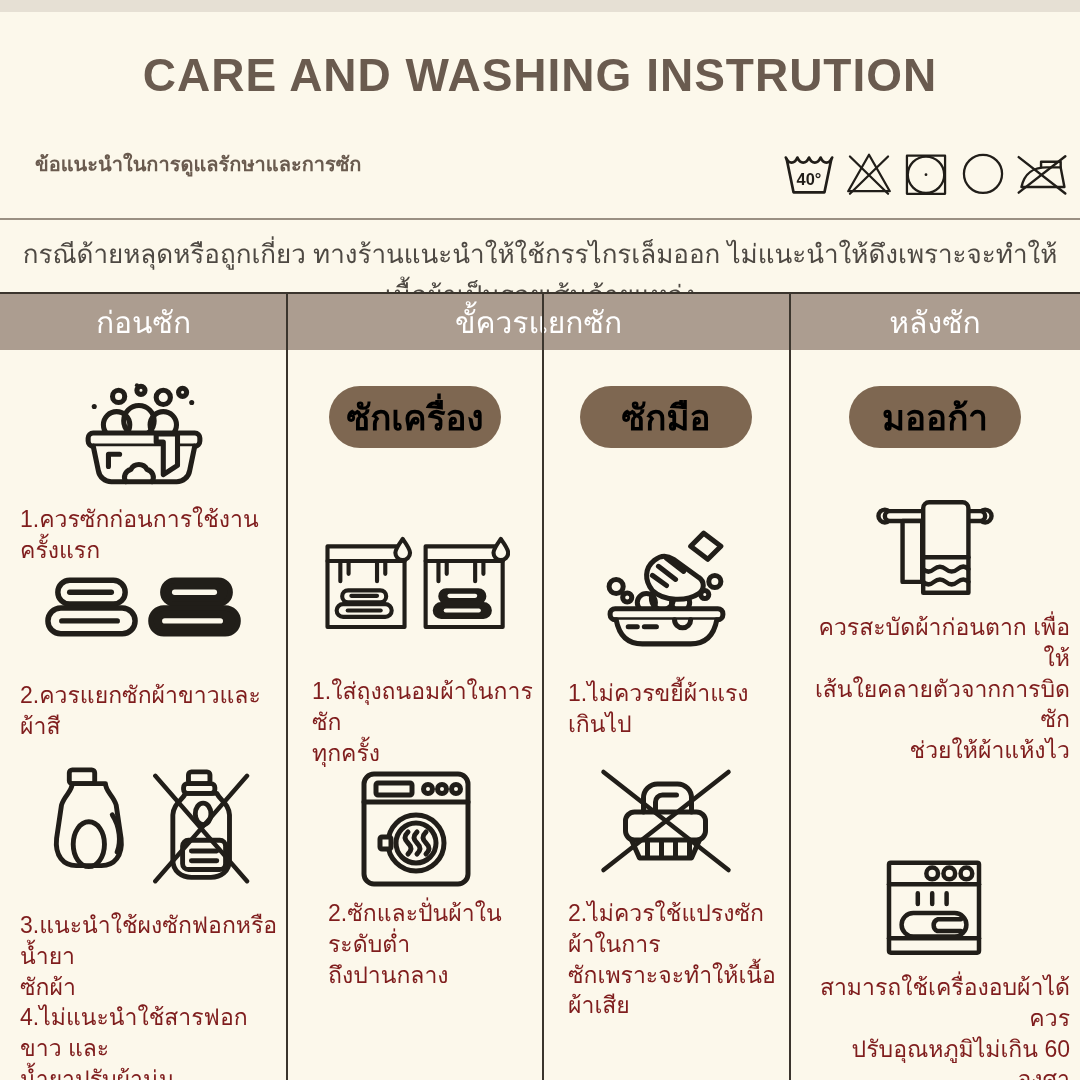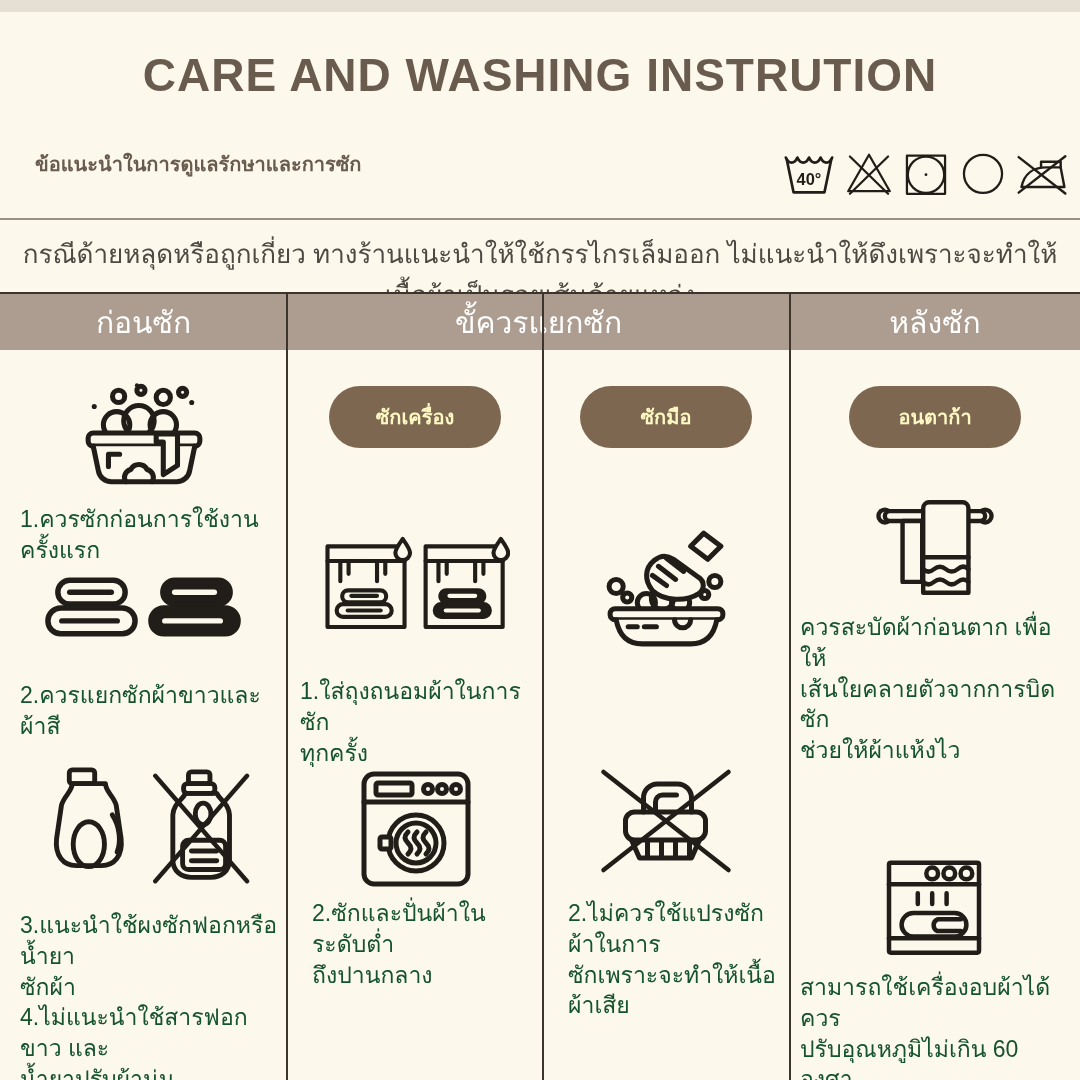--- a/index.html
+++ b/index.html
@@ -12,24 +12,24 @@
   .subtitle{top:136px;left:35px;font-size:20px;font-weight:bold;color:#6A5B4F}
   .care-row{top:130px;left:780px;width:286px;display:flex;gap:5px;align-items:center;color:#2A2721}
   .care-row svg{display:block}
   .hrule{top:206px;left:0;width:1080px;height:2px;background:#9A9083}
   .note{top:221px;left:20px;width:1040px;text-align:center;font-size:26px;color:#4E4943}
   .band{top:280px;left:0;width:1080px;height:58px;background:#AC9D90;border-top:2px solid #3B352D;display:flex}
   .band .cell{display:flex;align-items:center;justify-content:center;color:#FFFFFF;font-weight:normal;font-size:30px}
   .c1{width:287px}.c2{width:503px}.c3{width:290px}
   .vline{top:280px;width:2px;height:800px;background:#3B352D}
   .v1{left:286px}.v2{left:542px}.v3{left:789px}
-  .badge{width:172px;height:62px;border-radius:32px;background:#7E6751;color:#fef9c3;
-         font-weight:bold;font-size:20px;display:flex;align-items:center;justify-content:center}
-  .itext{font-size:23px;line-height:1.34;color:#14532d;white-space:pre-line}
-  .center{text-align:left}
+  .badge{width:172px;height:62px;border-radius:32px;background:#7E6751;color:#000000;
+         font-weight:bold;font-size:35px;display:flex;align-items:center;justify-content:center}
+  .itext{font-size:23px;line-height:1.34;color:#7f1d1d;white-space:pre-line}
+  .center{text-align:right}
   .icon{color:#211E19}
   .icon svg{display:block}
 </style>
 </head>
 <body>
 
 <div class="canvas">
 
   <div class="abs title">CARE AND WASHING INSTRUTION</div>
 
@@ -154,40 +154,40 @@
       <rect x="113" y="12" width="84" height="88"></rect>
       <path d="M113,28 h84"></path>
       <path d="M127,28 v22 M136,28 v14 M167,28 v22 M176,28 v14"></path>
       <path d="M195,4 c5,7 8,11 8,15 a8,8 0 1 1 -16,0 c0-4 3-8 8-15 z" fill="#FCF8EB"></path>
       <rect x="129" y="60" width="48" height="13" rx="6.5" fill="currentColor"></rect>
         <path d="M139,66 h28" stroke="#FCF8EB"></path>
       <rect x="123" y="75" width="60" height="14" rx="7" fill="currentColor"></rect>
         <path d="M135,82 h36" stroke="#FCF8EB"></path>
     </svg>
   </span>
-  <div class="abs itext" style="top:664px;left:300px;width:222px">1.ใส่ถุงถนอมผ้าในการซัก
+  <div class="abs itext" style="top:664px;left:312px;width:222px">1.ใส่ถุงถนอมผ้าในการซัก
 ทุกครั้ง</div>
 
   <span class="abs icon" style="top:756px;left:356px">
     <svg width="120" height="122" viewBox="0 0 120 122" fill="none" stroke="currentColor" stroke-width="5" stroke-linecap="round" stroke-linejoin="round">
       <rect x="8" y="6" width="104" height="110" rx="10"></rect>
       <path d="M8,34 h104"></path>
       <rect x="20" y="15" width="36" height="12" rx="2"></rect>
       <circle cx="72" cy="21" r="4.5"></circle>
         <circle cx="86" cy="21" r="4.5"></circle>
         <circle cx="100" cy="21" r="4.5"></circle>
       <circle cx="60" cy="75" r="28"></circle>
       <circle cx="60" cy="75" r="20"></circle>
       <rect x="24" y="69" width="11" height="12" rx="2" fill="#FCF8EB"></rect>
       <path d="M52,64 c-4,4 -4,7 0,11 c4,4 4,7 0,11"></path>
       <path d="M61,64 c-4,4 -4,7 0,11 c4,4 4,7 0,11"></path>
       <path d="M70,64 c-4,4 -4,7 0,11 c4,4 4,7 0,11"></path>
     </svg>
   </span>
-  <div class="abs itext" style="top:886px;left:312px;width:225px">2.ซักและปั่นผ้าในระดับต่ำ
+  <div class="abs itext" style="top:886px;left:328px;width:225px">2.ซักและปั่นผ้าในระดับต่ำ
 ถึงปานกลาง</div>
 
   <div class="abs badge" style="top:374px;left:580px">ซักมือ</div>
 
   <span class="abs icon" style="top:512px;left:594px">
     <svg width="146" height="126" viewBox="0 0 145 125" fill="none" stroke="currentColor" stroke-width="5" stroke-linecap="round" stroke-linejoin="round">
       <circle cx="22" cy="62" r="7"></circle>
         <circle cx="33" cy="73" r="4.5"></circle>
       <circle cx="120" cy="57" r="6"></circle>
         <circle cx="110" cy="70" r="4"></circle>
@@ -196,35 +196,36 @@
         <circle cx="86" cy="78" r="9"></circle>
       <path d="M96,22 l13-13 l17,13 l-13,13 z" fill="#FCF8EB"></path>
       <path d="M58,66 c-8-10 -8-22 2-30 c6-5 13-5 19-1 l25,18 c6,4 6,12 0,16 c-12,8 -34,8 -46-3 z" fill="#FCF8EB"></path>
       <path d="M72,34 l17,13 M64,42 l17,13 M58,51 l14,10"></path>
       <rect x="16" y="84" width="112" height="11" rx="5" fill="#FCF8EB"></rect>
       <path d="M22,95 c3,16 12,24 26,24 h48 c14,0 23-8 26-24" fill="#FCF8EB"></path>
       <path d="M34,102 h9 M50,102 h12"></path>
       <path d="M80,95 a8,8 0 0 0 16,0"></path>
     </svg>
   </span>
+  <div class="abs itext" style="top:666px;left:568px;width:215px">1.ไม่ควรขยี้ผ้าแรงเกินไป</div>
 
   <span class="abs icon" style="top:748px;left:592px">
     <svg width="148" height="122" viewBox="0 0 145 122" fill="none" stroke="currentColor" stroke-width="5" stroke-linecap="round" stroke-linejoin="round">
       <path d="M50,52 v-14 a14,14 0 0 1 14-14 h20 a14,14 0 0 1 14,14 v14"></path>
       <path d="M62,52 v-10 a7,7 0 0 1 7-7 h14"></path>
       <rect x="32" y="52" width="80" height="28" rx="9"></rect>
       <path d="M38,80 l8,18 h52 l8-18"></path>
       <path d="M54,82 v14 M68,82 v14 M82,82 v14 M96,82 v14"></path>
       <path d="M10,12 L135,110 M135,12 L10,110" stroke-width="4.5"></path>
     </svg>
   </span>
   <div class="abs itext" style="top:886px;left:568px;width:222px">2.ไม่ควรใช้แปรงซักผ้าในการ
 ซักเพราะจะทำให้เนื้อผ้าเสีย</div>
 
-  <div class="abs badge" style="top:374px;left:849px">อนตาก้า</div>
+  <div class="abs badge" style="top:374px;left:849px">มออก้า</div>
 
   <span class="abs icon" style="top:478px;left:876px">
     <svg width="118" height="114" viewBox="0 0 120 115" fill="none" stroke="currentColor" stroke-width="4.5" stroke-linecap="round" stroke-linejoin="round">
       <circle cx="9" cy="26" r="6.5"></circle>
         <circle cx="111" cy="26" r="6.5"></circle>
       <rect x="9" y="21" width="102" height="10" rx="5" fill="#FCF8EB"></rect>
       <rect x="27" y="31" width="20" height="62" fill="#FCF8EB"></rect>
       <path d="M48,18 a6,6 0 0 1 6-6 h34 a6,6 0 0 1 6,6 v86 h-46 z" fill="#FCF8EB"></path>
       <path d="M48,68 h46"></path>
       <path d="M48,80 q5,5 11,0 t12,0 t12,0 t11,0"></path>

